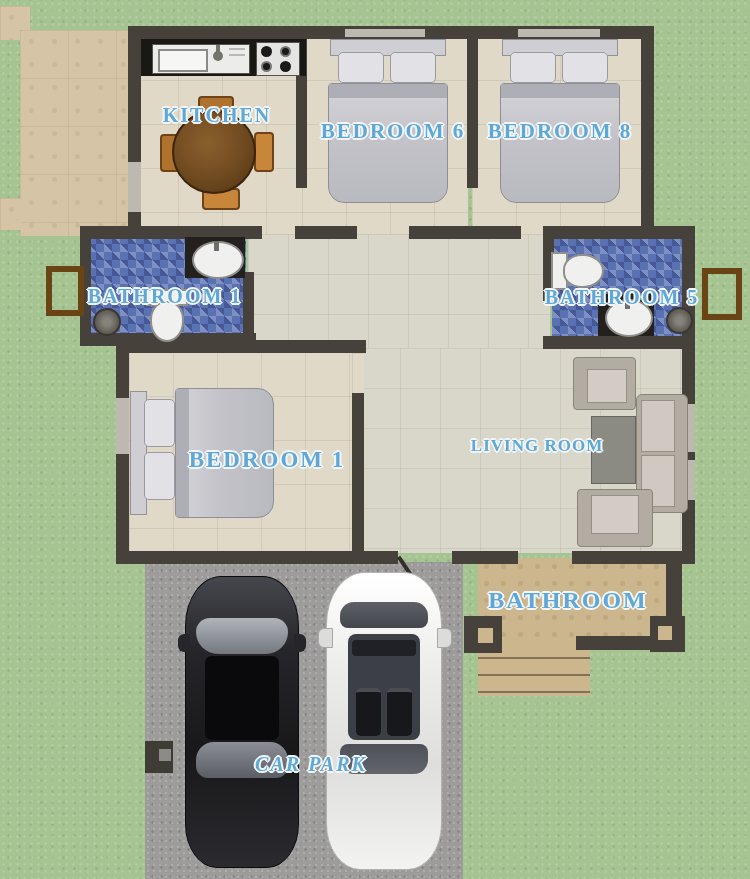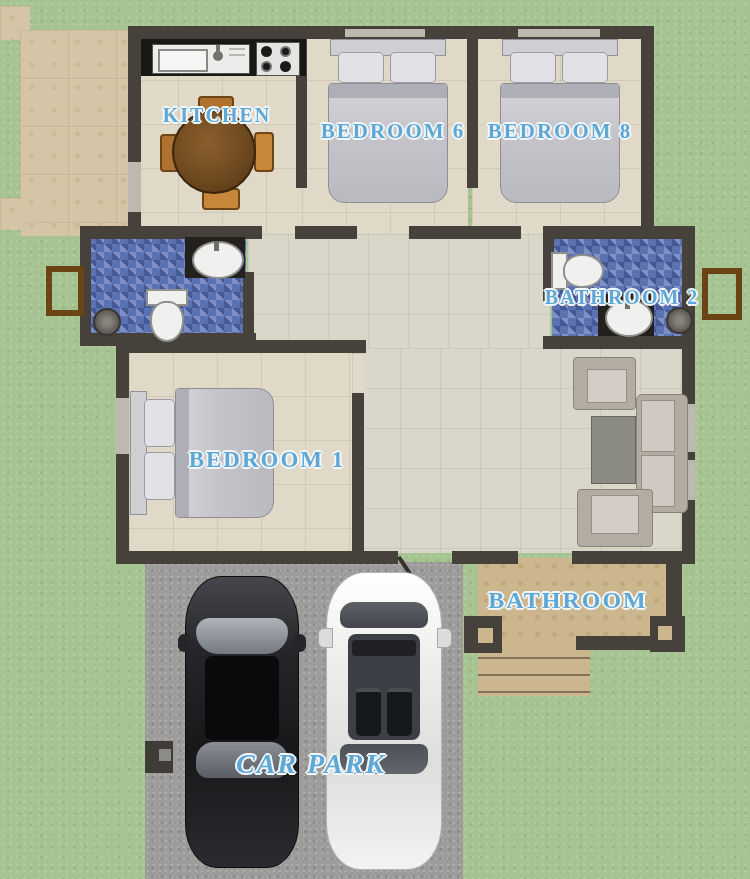--- a/index.html
+++ b/index.html
@@ -246,18 +246,20 @@
       <div class="abs" style="left:4px;top:6px;width:64px;height:16px;background:#1f2126;border-radius:4px;"></div>
       <div class="abs" style="left:8px;top:54px;width:25px;height:44px;background:#17181c;border-top:4px solid #4a4d53;border-radius:5px;"></div>
       <div class="abs" style="left:39px;top:54px;width:25px;height:44px;background:#17181c;border-top:4px solid #4a4d53;border-radius:5px;"></div>
     </div>
     <div class="abs" style="left:14px;top:172px;width:88px;height:30px;background:linear-gradient(180deg,#4d5056,#62656b);border-radius:8px 8px 14px 14px;"></div>
   </div>
 
   <div class="room-label" style="left:217px;top:115px;font-size:20px;">KITCHEN</div>
   <div class="room-label" style="left:393px;top:131px;font-size:21px;">BEDROOM 6</div>
   <div class="room-label" style="left:560px;top:131px;font-size:21px;">BEDROOM 8</div>
-  <div class="room-label" style="left:622px;top:297px;font-size:20px;">BATHROOM 2</div>
+  <div class="room-label" style="left:165px;top:296px;font-size:20px;">BATHROOM 1</div>
+  <div class="room-label" style="left:622px;top:297px;font-size:20px;">BATHROOM 5</div>
   <div class="room-label" style="left:267px;top:460px;font-size:23px;">BEDROOM 1</div>
+  <div class="room-label" style="left:537px;top:446px;font-size:17px;letter-spacing:1px;">LIVING ROOM</div>
   <div class="room-label" style="left:568px;top:600px;font-size:24px;">BATHROOM</div>
-  <div class="room-label" style="left:311px;top:764px;font-size:28px;font-style:italic;text-align:center;">CAR PARK</div>
+  <div class="room-label" style="left:311px;top:764px;font-size:20px;font-style:italic;text-align:center;">CAR PARK</div>
 
 </div>
 
 </body></html>

